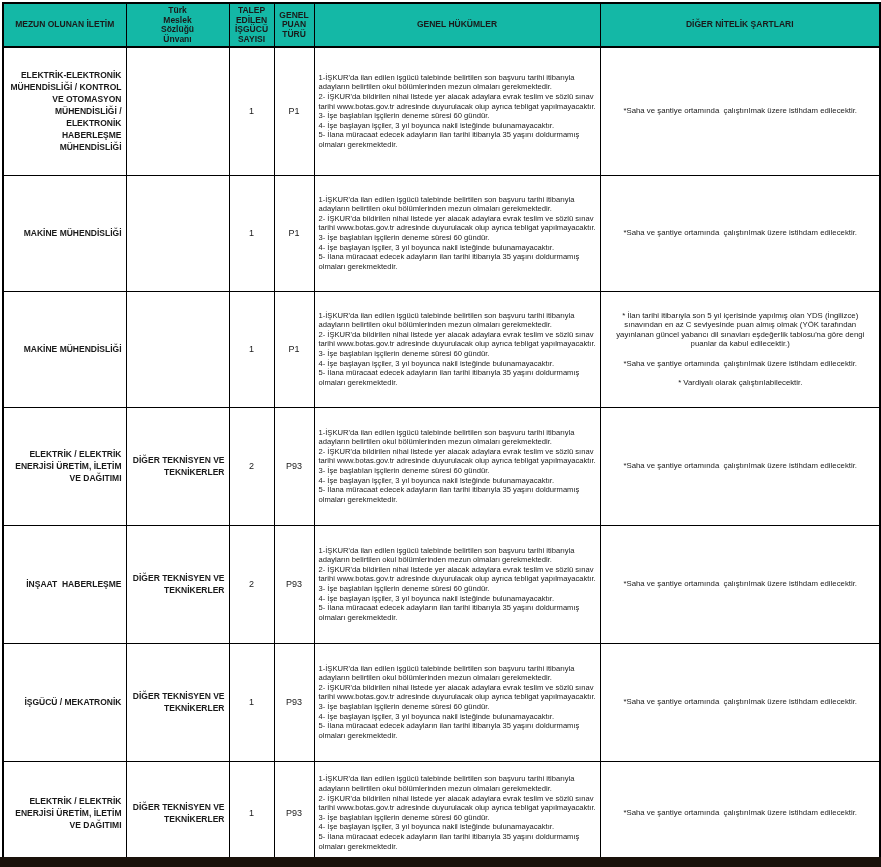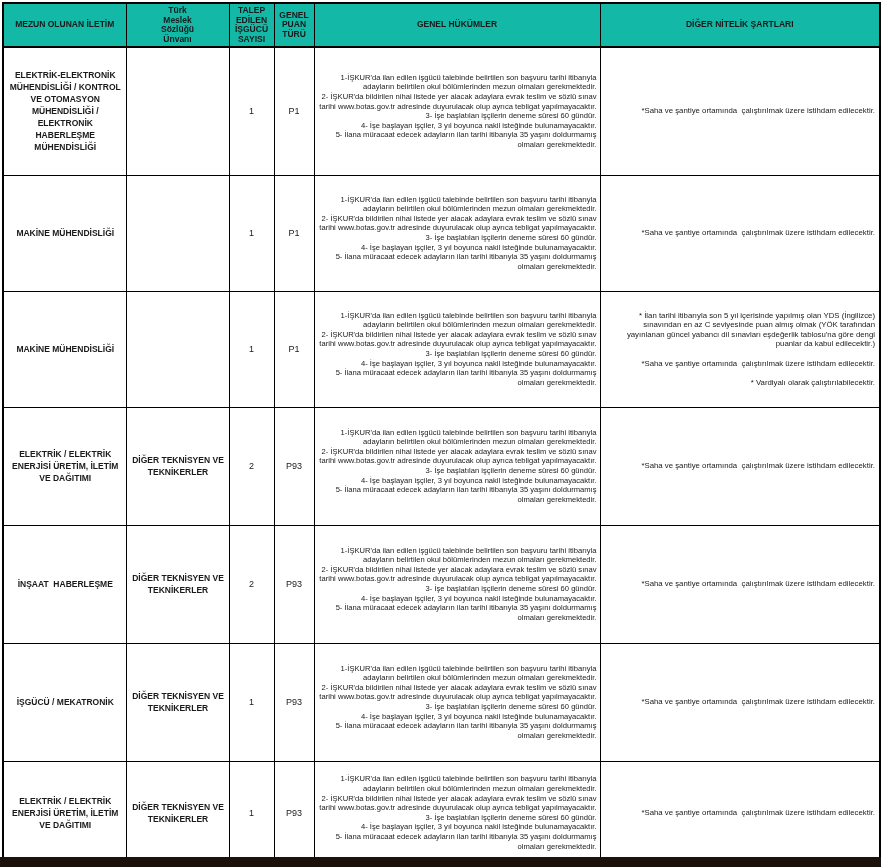--- a/index.html
+++ b/index.html
@@ -32,41 +32,41 @@
     line-height: 9.5px;
     text-align: center;
     white-space: pre-line;
     border-bottom: 2px solid #000;
     padding: 2px 2px;
   }
   td.c-dept, td.c-title {
     font-weight: bold;
     font-size: 8.5px;
     line-height: 12px;
-    text-align: center;
+    text-align: right;
     padding: 2px 4px 2px 5px;
     white-space: pre-wrap;
   }
   td.c-num {
     font-size: 9px;
     text-align: center;
     padding: 2px 2px;
   }
   td.c-gen {
     font-size: 7.6px;
     line-height: 9.6px;
-    text-align: right;
+    text-align: left;
     padding: 2px 3px 2px 4px;
     white-space: pre-wrap;
     vertical-align: middle;
   }
   td.c-other {
     font-size: 7.8px;
     line-height: 9.6px;
-    text-align: right;
+    text-align: center;
     padding: 2px 4px 2px 5px;
     white-space: pre-wrap;
     vertical-align: middle;
   }
   .bottom-bar {
     position: absolute;
     left: 0;
     top: 857px;
     width: 881px;
     height: 10px;

